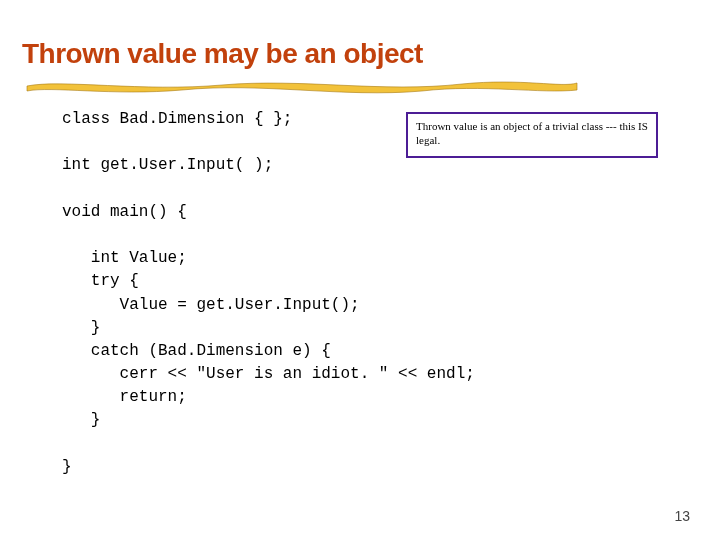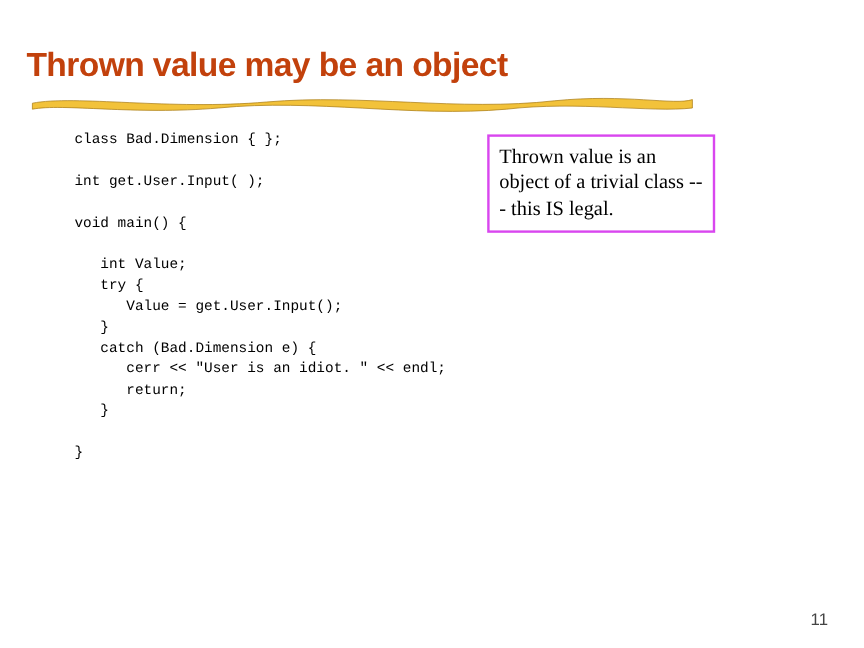--- a/index.html
+++ b/index.html
@@ -29,35 +29,35 @@
     left: 22px;
     width: 560px;
     height: 20px;
     pointer-events: none;
   }
   .code-block {
     position: absolute;
     top: 108px;
     left: 62px;
     font-family: "Courier New", Courier, monospace;
-    font-size: 12px;
+    font-size: 16px;
     line-height: 1.45;
     white-space: pre;
     color: #000;
   }
   .callout {
     position: absolute;
     top: 112px;
     left: 406px;
-    width: 190px;
-    border: 2px solid #d946ef;
+    width: 252px;
+    border: 2px solid #4c1d95;
     background: #fff;
     padding: 6px 8px 8px 8px;
     font-family: "Times New Roman", Times, serif;
-    font-size: 17px;
+    font-size: 11px;
     line-height: 1.25;
     color: #000;
   }
   .page-num {
     position: absolute;
     bottom: 16px;
     right: 30px;
     font-family: Arial, sans-serif;
     font-size: 14px;
     color: #444;
@@ -86,13 +86,13 @@
    }
    catch (Bad.Dimension e) {
       cerr &lt;&lt; "User is an idiot. " &lt;&lt; endl;
       return;
    }
 
 }</div>
 
 <div class="callout">Thrown value is an object of a trivial class --- this IS legal.</div>
 
-<div class="page-num">11</div>
+<div class="page-num">13</div>
 
 </body></html>

